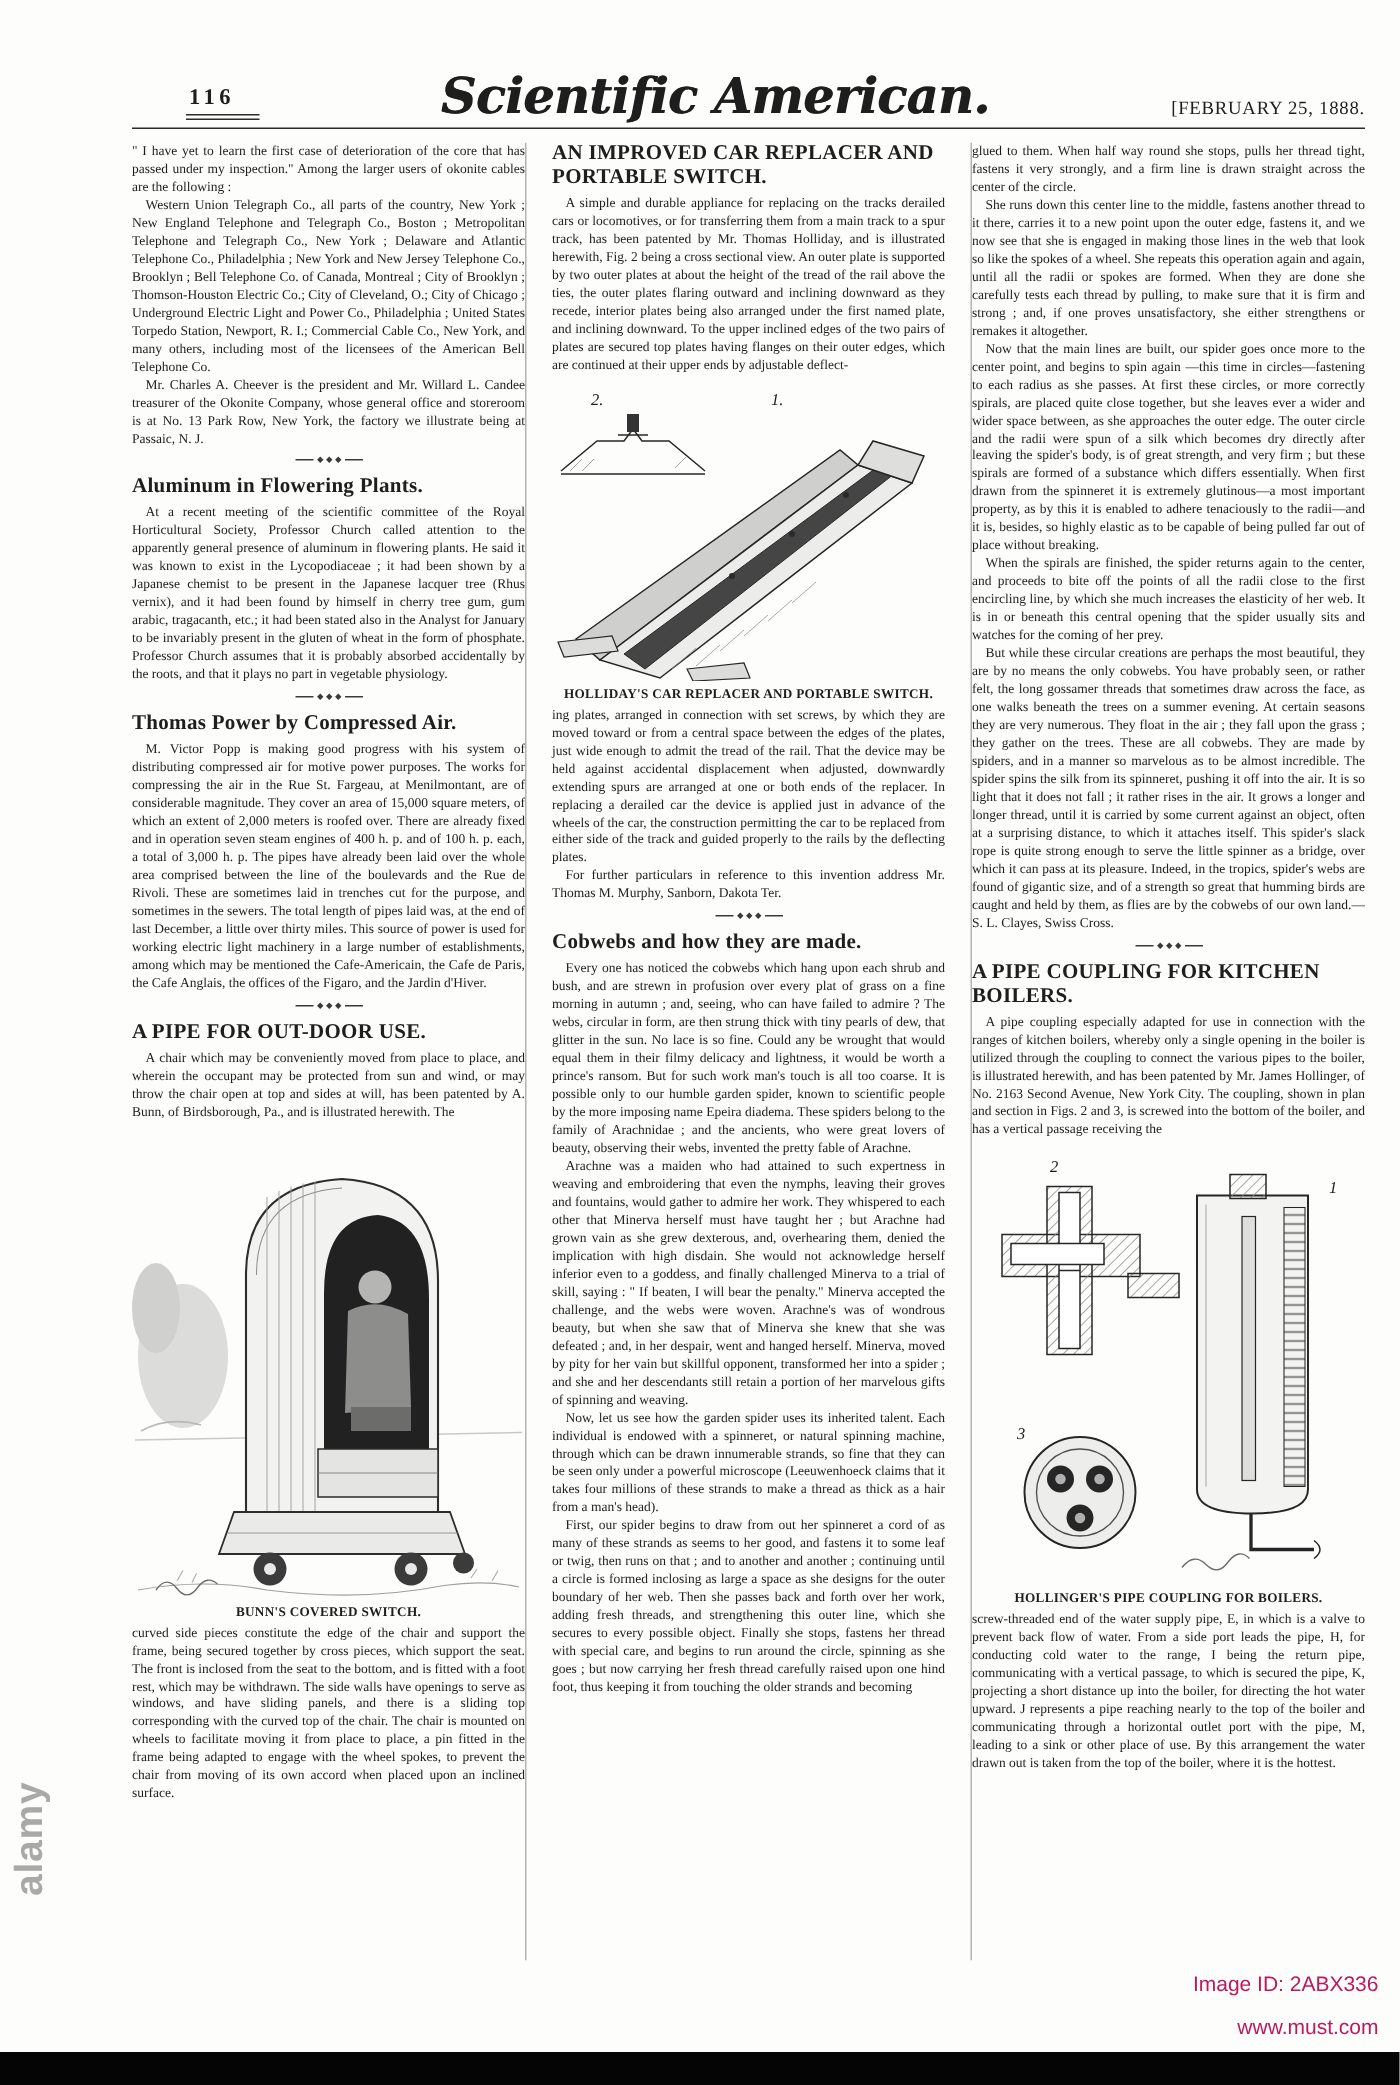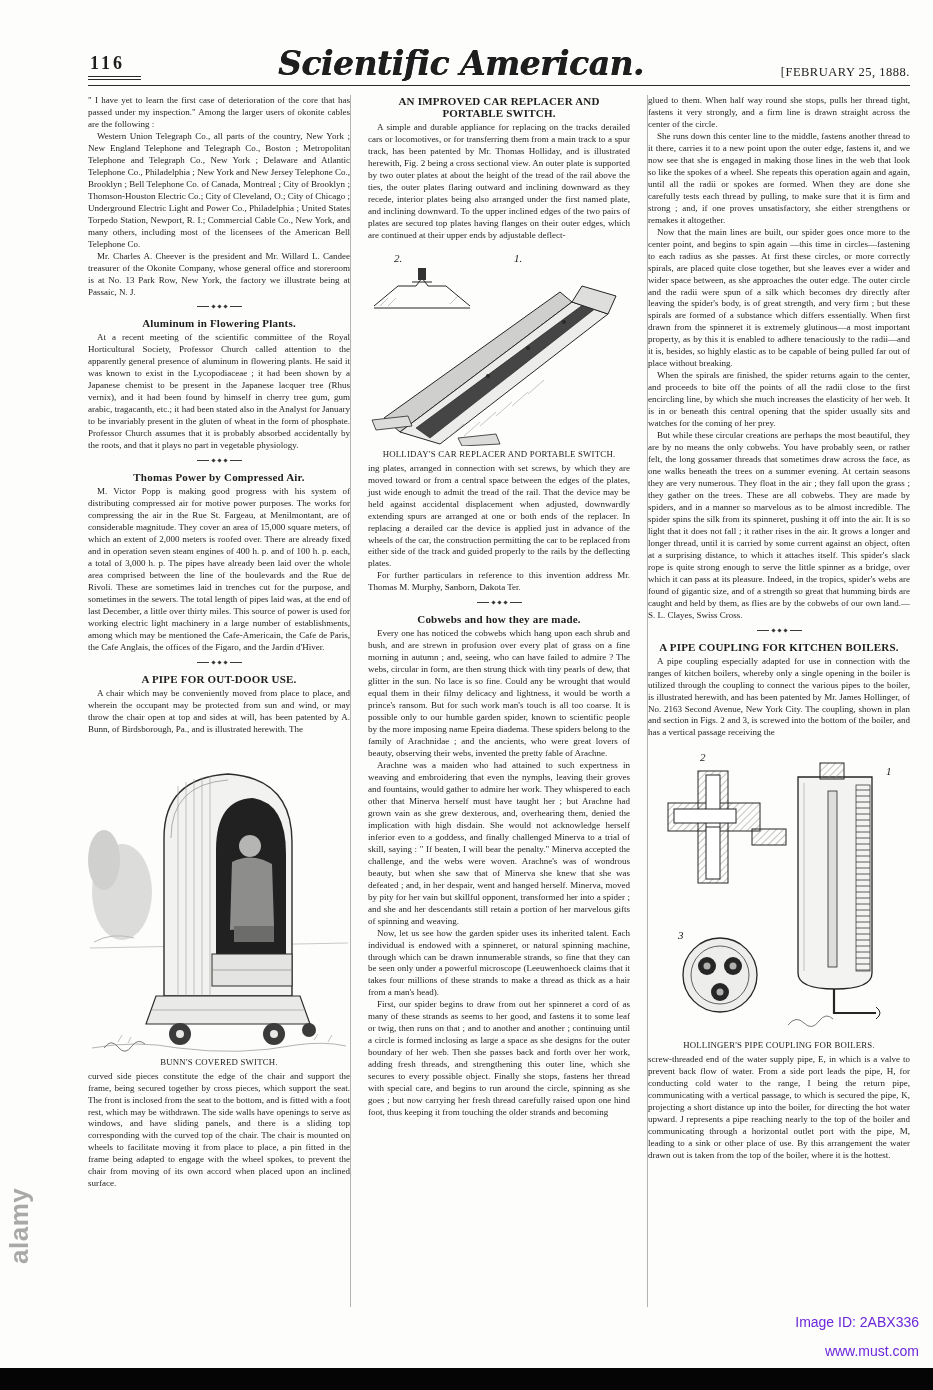--- a/index.html
+++ b/index.html
@@ -14,22 +14,22 @@
   .scan { position: absolute; left: 0; top: 0; width: 933px; height: 1368px; background: #fdfdfc; }
 
   
   .masthead-row {
     position: absolute; left: 88px; top: 34px; width: 822px; height: 52px;
     border-bottom: 1.5px solid #2b2b2b;
     display: flex; align-items: flex-end; justify-content: space-between;
     padding-bottom: 5px;
   }
   .pageno {
-    font-size: 18px; letter-spacing: 3px; font-weight: bold;
-    border-bottom: 4px double #2b2b2b; padding: 0 16px 2px 2px;
+    font-size: 15px; letter-spacing: 3px; font-weight: bold;
+    border-bottom: 4px double #2b2b2b; padding: 0 16px 2px 2px; margin-left: 36px;
   }
   .masthead {
     font-family: "DejaVu Serif", serif; font-style: italic; font-weight: bold;
     font-size: 33px; letter-spacing: -0.5px; line-height: 1;
     text-shadow: 0.4px 0 0 #1e1e1e;
     text-align: right;
   }
   .dateline { font-size: 12.5px; letter-spacing: 0.5px; margin-top: 16px; }
 
   
@@ -41,42 +41,42 @@
   .col.mid {
     width: 298px; padding: 0 17px;
     border-left: 1px solid #b3b3b1; border-right: 1px solid #b3b3b1;
   }
   p.body {
     margin: 0; font-size: 9px; line-height: 1.33;
     text-align: justify; text-indent: 9px;
   }
   p.noindent { text-indent: 0; }
   h3.head {
-    margin: 5px 0 3px; font-size: 11px; font-weight: bold;
-    text-align: center; letter-spacing: 0.2px;
+    margin: 5px 0 3px; font-size: 14px; font-weight: bold;
+    letter-spacing: 0.2px;
   }
   .sep { height: 11px; margin: 3px 0 1px; display: flex; align-items: center; justify-content: center; gap: 3px; }
   .sep .dash { width: 12px; height: 1px; background: #3a3a3a; }
   .sep i { display: block; width: 3px; height: 3px; background: #3a3a3a; transform: rotate(45deg); }
 
   figure { margin: 6px 0 3px; }
   figure svg { display: block; margin: 0 auto; }
-  .figcap { font-size: 8.8px; font-weight: normal; text-align: center; margin: 3px 0 4px; letter-spacing: 0.2px; }
+  .figcap { font-size: 8.8px; font-weight: bold; text-align: center; margin: 3px 0 4px; letter-spacing: 0.2px; }
   .figno { font: italic 11px "Liberation Serif", serif; fill: #1c1c1c; }
 
   
   .alamy-side {
     position: absolute; left: 4px; top: 1264px;
     transform: rotate(-90deg); transform-origin: 0 0;
     font-family: "Liberation Sans", sans-serif; font-weight: bold;
     font-size: 26px; color: #a9a9a7; letter-spacing: 0.5px;
   }
   .id-box {
     position: absolute; right: 14px; top: 1308px; text-align: right;
-    font-family: "Liberation Sans", sans-serif; font-size: 14px; color: #6d28d9;
+    font-family: "Liberation Sans", sans-serif; font-size: 14px; color: #be185d;
     line-height: 2.1;
   }
   .bottom-bar { position: absolute; left: 0; bottom: 0; width: 933px; height: 22px; background: #050505; }
 </style>
 </head>
 <body>
 
 <div class="scan">
 
   <div class="masthead-row">

